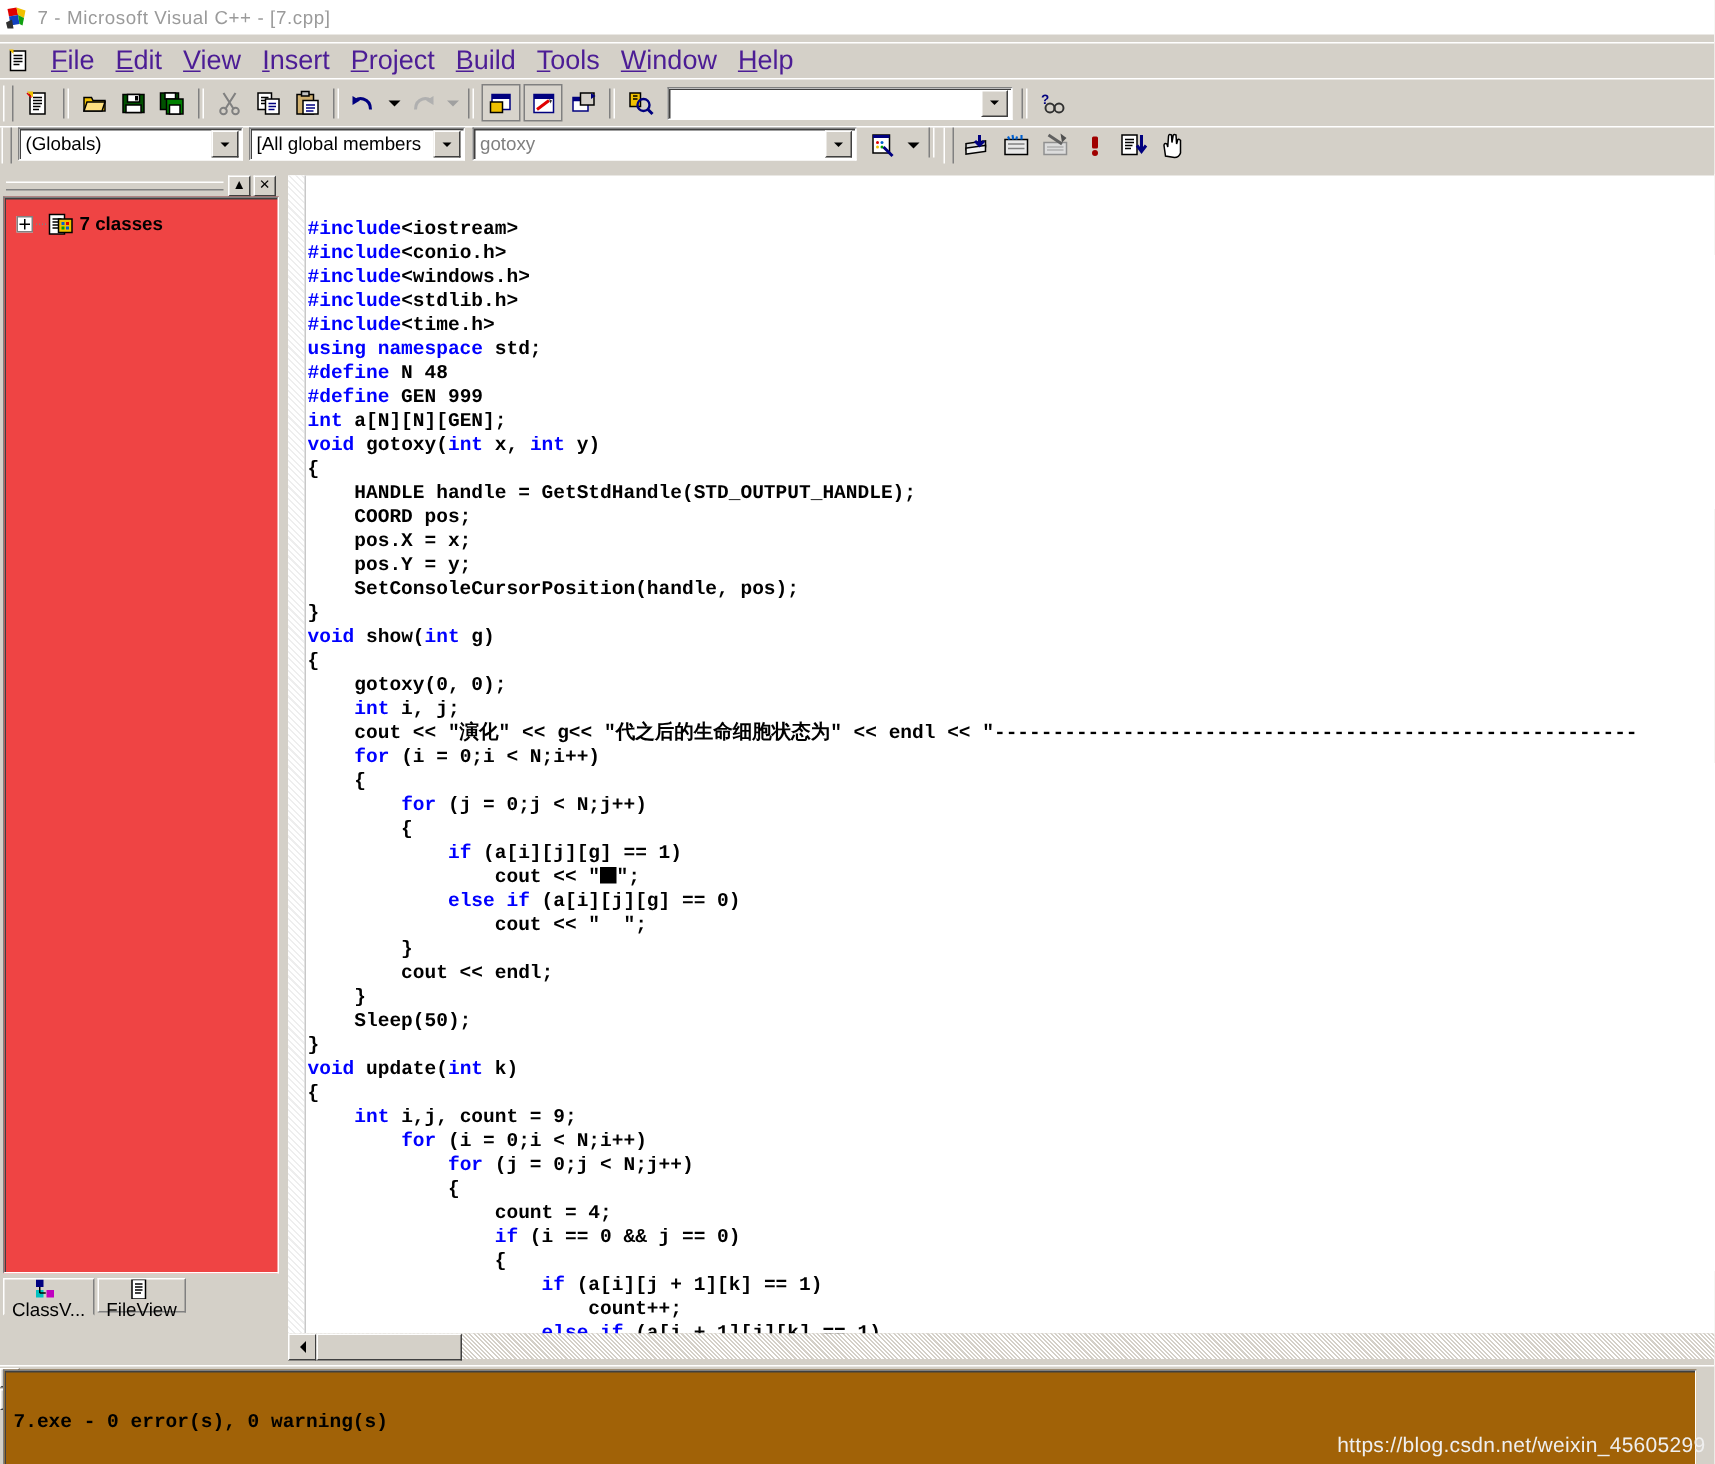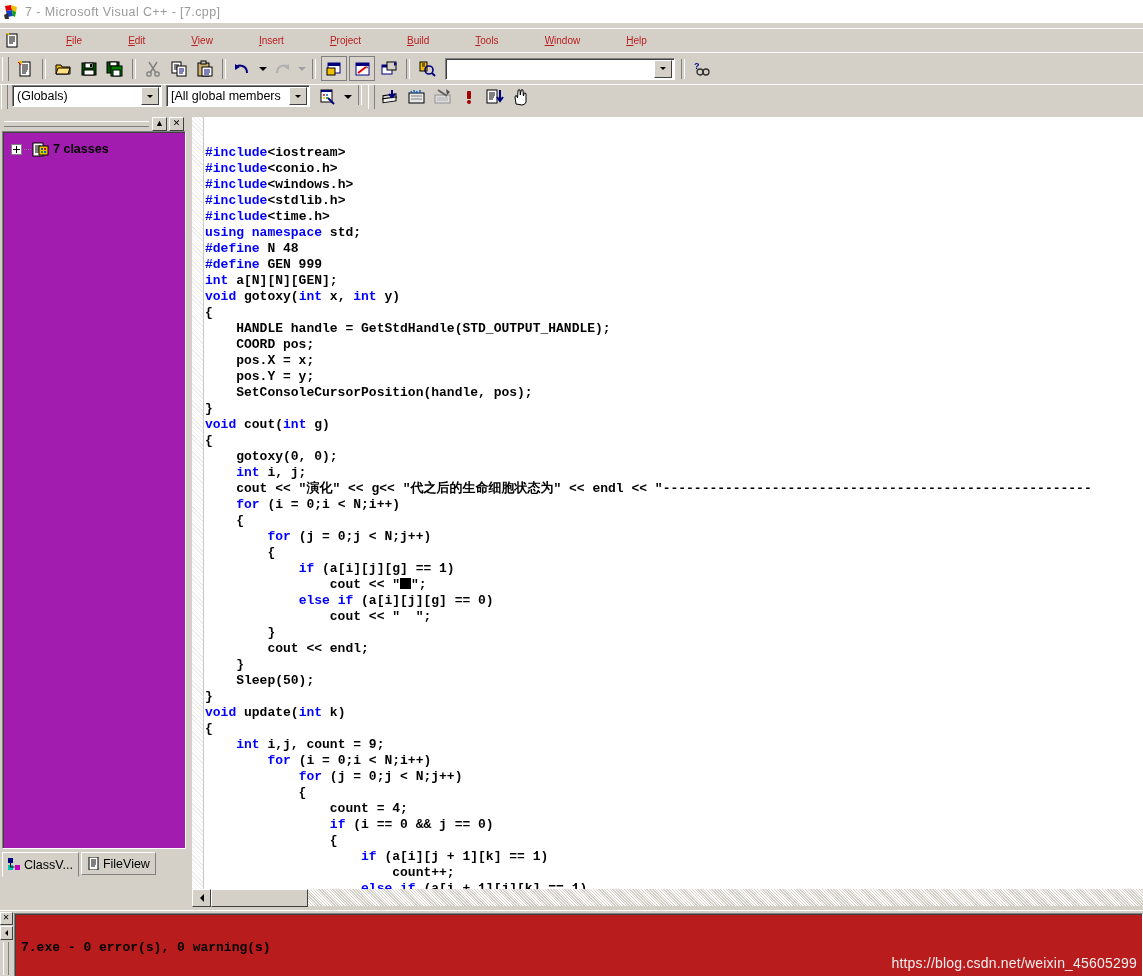--- a/index.html
+++ b/index.html
@@ -35,22 +35,22 @@
     position: absolute; left: 0; top: 28px; width: 1143px; height: 23px;
     background: #d4d0c8;
     display: flex; align-items: center;
     border-top: 1px solid #ffffff;
   }
   .menu-doc-icon {
     width: 17px; height: 17px; margin-left: 4px; margin-right: 6px;
     flex: none; position: relative;
   }
   .menu-item {
-    font-size: 10px; color: #b91c1c; padding: 2px 7px;
-    white-space: nowrap; cursor: default; margin-left: 32px;
+    font-size: 18px; color: #4c1d95; padding: 2px 7px;
+    white-space: nowrap; cursor: default;
   }
   .menu-item u { text-decoration: underline; }
 
   
   .toolbar1 {
     position: absolute; left: 0; top: 52px; width: 1143px; height: 31px;
     background: #d4d0c8;
     border-top: 1px solid #ffffff;
     display: flex; align-items: center;
   }
@@ -122,21 +122,21 @@
   }
   .ws-capbtn {
     width: 13px; height: 12px; margin-right: 2px; flex: none;
     background: #d4d0c8;
     border: 1px solid #ffffff; border-right-color: #404040; border-bottom-color: #404040;
     display: flex; align-items: center; justify-content: center;
     font-size: 9px; line-height: 1; color: #000;
   }
   .ws-tree {
     position: absolute; left: 0; top: 14px; width: 182px; height: 716px;
-    background: #a21caf;
+    background: #ef4444;
     border: 1px solid #808080; border-right-color: #ffffff; border-bottom-color: #ffffff;
     box-shadow: inset 1px 1px 0 #404040;
     overflow: hidden;
   }
   .tree-row {
     display: flex; align-items: center; margin-top: 8px; padding-left: 8px;
     height: 18px;
   }
   .tree-expander {
     width: 9px; height: 9px; border: 1px solid #808080; background: #fff;
@@ -157,21 +157,21 @@
 
   
   .ws-tabs {
     position: absolute; left: 0; top: 735px; width: 184px; height: 24px;
     display: flex; align-items: flex-start;
   }
   .ws-tab {
     height: 21px; background: #d4d0c8;
     border: 1px solid #ffffff; border-right-color: #808080; border-bottom-color: #808080;
     display: flex; align-items: center; padding: 0 5px; margin-right: 2px;
-    font-size: 12.5px; white-space: nowrap;
+    font-size: 12.5px; white-space: nowrap; flex-direction: column;
   }
   .ws-tab.active {
     height: 23px; background: #d4d0c8;
     border-bottom-color: #d4d0c8;
   }
   .tabicon { width: 13px; height: 13px; margin-right: 3px; flex: none; position: relative; }
 
   
   .editor-wrap {
     position: absolute; left: 192px; top: 117px; width: 951px; height: 772px;
@@ -238,22 +238,22 @@
   }
   .tri-left-sm {
     width: 0; height: 0; border-top: 3px solid transparent;
     border-bottom: 3px solid transparent; border-right: 3px solid #000;
   }
   .out-grip {
     width: 4px; flex: 1; margin-top: 2px; margin-bottom: 2px;
     border-left: 1px solid #ffffff; border-right: 1px solid #808080;
   }
   .out-text-area {
-    position: absolute; left: 14px; top: 2px; width: 1127px; height: 62px;
-    background: #b91c1c;
+    position: absolute; left: 2px; top: 2px; width: 1127px; height: 62px;
+    background: #a16207;
     border: 1px solid #808080; border-right-color: #ffffff; border-bottom-color: #ffffff;
     box-shadow: inset 1px 1px 0 #404040;
     overflow: hidden;
   }
   .out-text {
     font-family: "Liberation Mono", "DejaVu Sans Mono", monospace;
     font-size: 13px; font-weight: bold; color: #000;
     padding: 26px 0 0 6px; white-space: pre;
   }
   .watermark {
@@ -443,20 +443,26 @@
         </div>
     </div>
 
     <div class="combo" style="width:142px;margin-left:4px;">
       <div class="ctext">[All global members</div>
       <div class="carrow">
           <div class="tri-down-sm"></div>
         </div>
     </div>
 
+    <div class="combo" style="width:254px;margin-left:5px;">
+      <div class="ctext gray">gotoxy</div>
+      <div class="carrow">
+          <div class="tri-down-sm"></div>
+        </div>
+    </div>
 
     <div class="tb-btn" style="margin-left:6px;">
       <svg width="18" height="18" viewBox="0 0 18 18">
         <rect x="2" y="2" width="11" height="12" fill="#ffffff" stroke="#000"></rect>
         <rect x="2" y="2" width="11" height="2" fill="#00007f"></rect>
         <circle cx="5" cy="7" r="1" fill="#e00000"></circle>
           <circle cx="8" cy="7" r="1" fill="#0060d0"></circle>
         <circle cx="5" cy="10" r="1" fill="#f0c000"></circle>
           <circle cx="8" cy="10" r="1" fill="#00a000"></circle>
         <path d="M9 10 L15 16" stroke="#00007f" stroke-width="2"></path>
@@ -573,21 +579,21 @@
 <span class="kw">#define</span><span> GEN 999</span>
 <span class="kw">int</span><span> a[N][N][GEN];</span>
 <span class="kw">void</span><span> gotoxy(</span><span class="kw">int</span><span> x, </span><span class="kw">int</span><span> y)</span>
 <span>{</span>
 <span>    HANDLE handle = GetStdHandle(STD_OUTPUT_HANDLE);</span>
 <span>    COORD pos;</span>
 <span>    pos.X = x;</span>
 <span>    pos.Y = y;</span>
 <span>    SetConsoleCursorPosition(handle, pos);</span>
 <span>}</span>
-<span class="kw">void</span><span> cout(</span><span class="kw">int</span><span> g)</span>
+<span class="kw">void</span><span> show(</span><span class="kw">int</span><span> g)</span>
 <span>{</span>
 <span>    gotoxy(0, 0);</span>
 <span class="kw">    int</span><span> i, j;</span>
 <span>    cout &lt;&lt; "演化" &lt;&lt; g&lt;&lt; "代之后的生命细胞状态为" &lt;&lt; endl &lt;&lt; "-------------------------------------------------------</span>
 <span>    </span><span class="kw">for</span><span> (i = 0;i &lt; N;i++)</span>
 <span>    {</span>
 <span>        </span><span class="kw">for</span><span> (j = 0;j &lt; N;j++)</span>
 <span>        {</span>
 <span>            </span><span class="kw">if</span><span> (a[i][j][g] == 1)</span>
 <span>                cout &lt;&lt; "</span><span class="blk"></span><span>";</span>

